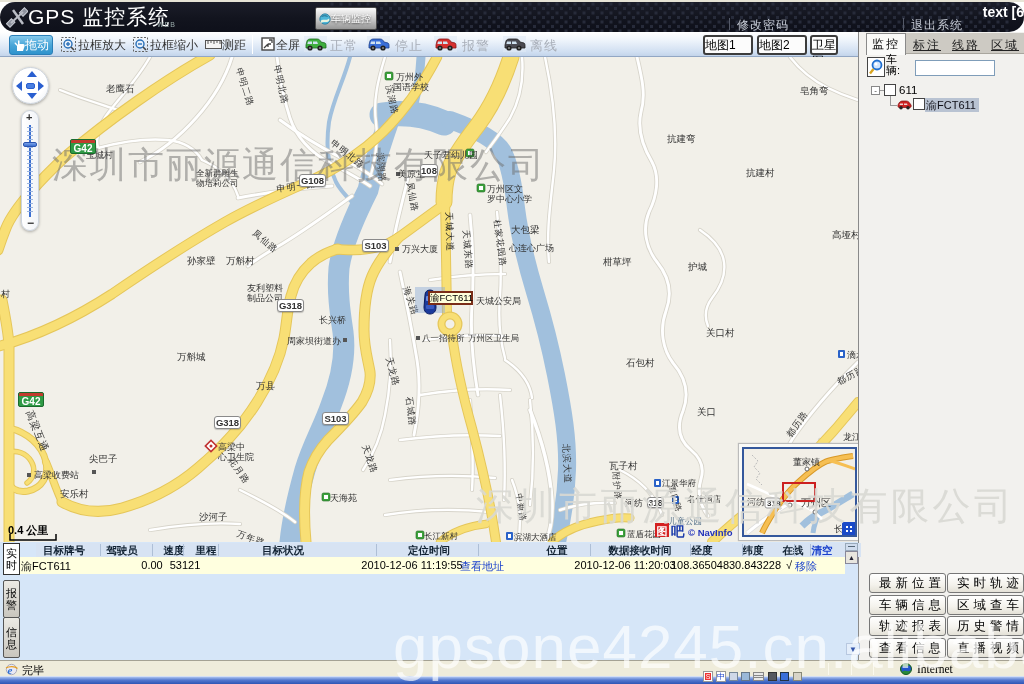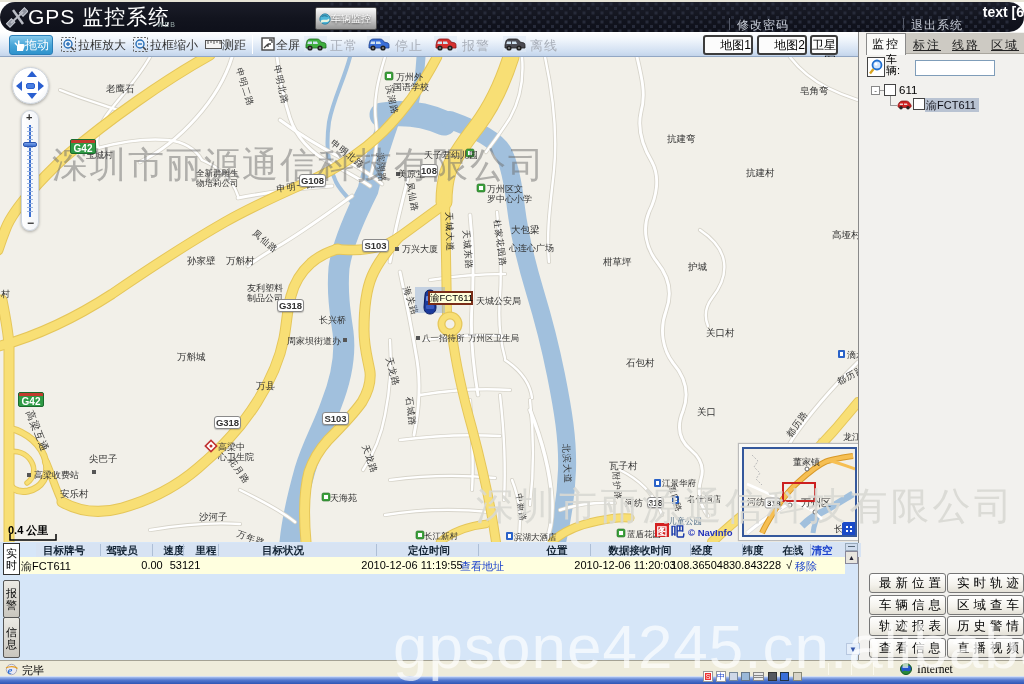--- a/index.html
+++ b/index.html
@@ -10,21 +10,21 @@
 #dots{left:330px;top:0;width:680px;height:30px;background-image:radial-gradient(circle,#272b3a 1.6px,rgba(0,0,0,0) 1.7px),radial-gradient(circle,#272b3a 1.6px,rgba(0,0,0,0) 1.7px);background-size:9px 9px,9px 9px;background-position:2px 2px,6.5px 6.5px;}
 #title{left:28px;top:1px;color:#fff;font-size:21px;letter-spacing:1px;white-space:nowrap;}
 #wlbl{left:157px;top:19px;color:#9aa;font-size:7px;letter-spacing:1px;}
 #vmbtn{left:315px;top:5px;width:62px;height:23px;background:linear-gradient(180deg,#fafafa 0%,#d2d2d2 45%,#969696 100%);border:1px solid #4a4a4a;border-radius:2px;color:#fff;font-size:10px;line-height:21px;text-align:left;padding-left:15px;text-shadow:0 1px 2px #444;}
 .toplink{color:#c7ccd6;font-size:12px;top:15px;letter-spacing:1px;}
 #ttext{right:0px;top:2px;color:#fff;font-size:14px;font-weight:bold;white-space:nowrap;}
 #toolbar{left:0;top:32px;width:1024px;height:25px;background:linear-gradient(180deg,#ffffff 0%,#eef4fb 35%,#cfdef1 85%,#c3d4ea 100%);border-bottom:1px solid #92a7c4;}
 .tbtxt{top:5px;font-size:12px;color:#333;white-space:nowrap;}
 .cartxt{top:5px;font-size:13px;color:#a8aeb8;white-space:nowrap;letter-spacing:1px;}
 #dragbtn{left:9px;top:3px;width:44px;height:20px;background:linear-gradient(180deg,#85c9ec 0%,#4aa6d8 50%,#2f93cc 100%);border:1px solid #2a7fb8;border-radius:3px;color:#fff;font-size:12px;line-height:18px;text-align:center;padding-left:12px;}
-.mapbtn{top:3px;width:50px;height:20px;background:#fcfcfc;border:2px solid #3c3c3c;border-radius:3px;font-size:12px;line-height:16px;text-align:right;color:#000;}
+.mapbtn{top:3px;width:50px;height:20px;background:#fcfcfc;border:2px solid #3c3c3c;border-radius:3px;font-size:12px;line-height:16px;text-align:left;color:#000;}
 #map{left:0;top:57px;width:858px;height:485px;background:#f2f0e9;overflow:hidden;}
 .badge{position:absolute;background:#fff;border:1px solid #8a8a8a;border-radius:3px;color:#333;font-weight:bold;font-size:9.5px;text-align:center;box-shadow:0 1px 1px rgba(0,0,0,.2);}
 .gbadge{position:absolute;background:#2f9a45;border:1px solid #1a6b2d;border-radius:2px;color:#fff;font-weight:bold;font-size:10px;text-align:center;overflow:hidden;margin-left:22px;}
 .gbadge i{display:block;height:3px;background:#c23a2e;font-style:normal;}
 .wm{position:absolute;white-space:nowrap;pointer-events:none;}
 #pancirc{left:12px;top:67px;width:37px;height:37px;background:radial-gradient(circle at 40% 35%,#ffffff 60%,#e9edf2);border:1px solid #cdd4dd;border-radius:50%;box-shadow:0 1px 3px rgba(0,0,0,.35);}
 #slider{left:21px;top:110px;width:18px;height:121px;background:linear-gradient(90deg,#fff,#f2f4f7);border:1px solid #ccd3dc;border-radius:9px;box-shadow:0 1px 3px rgba(0,0,0,.3);}
 #mmap{left:742px;top:447px;width:115px;height:90px;background:#f2efe7;border:2px solid #35589c;outline:3px solid #fafaf7;box-shadow:0 0 1px 4px #bbb;overflow:hidden;}
 #marker-lab{left:428px;top:291px;width:45px;height:14px;background:#ffffd9;border:2px solid #7a2d18;font-size:9.5px;line-height:10px;text-align:center;color:#000;white-space:nowrap;}
 #scalebar{left:8px;top:523px;font-size:11px;font-weight:bold;color:#000;}

